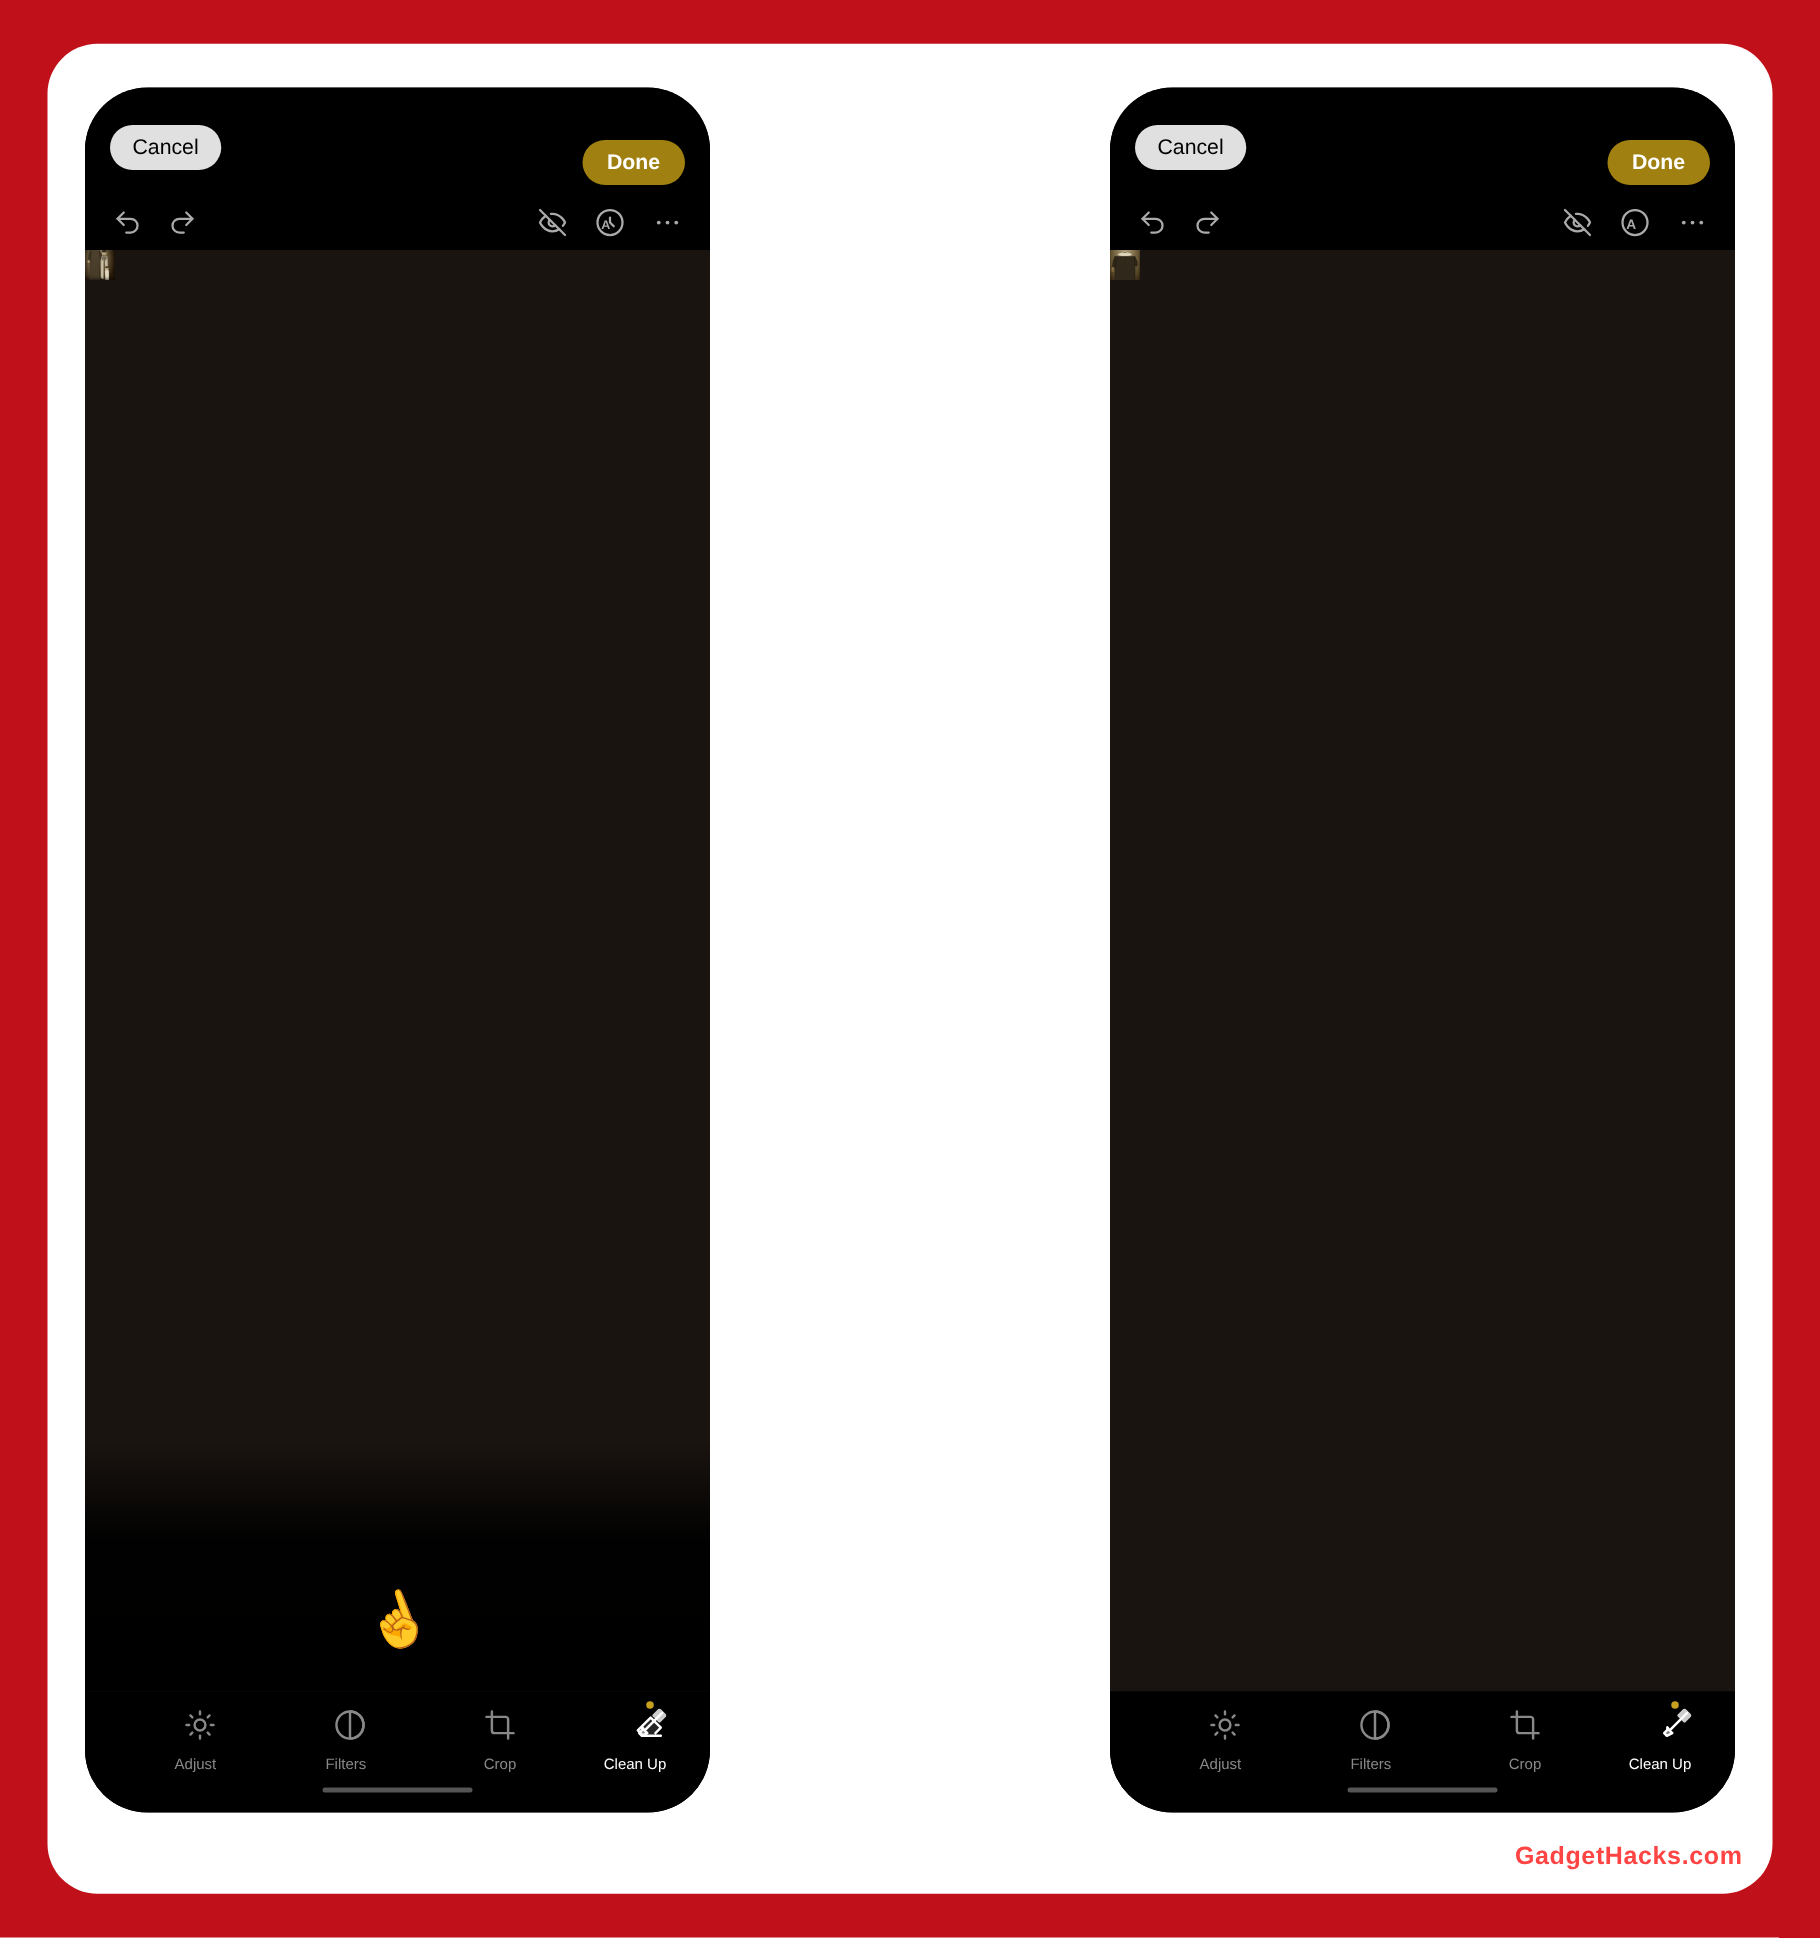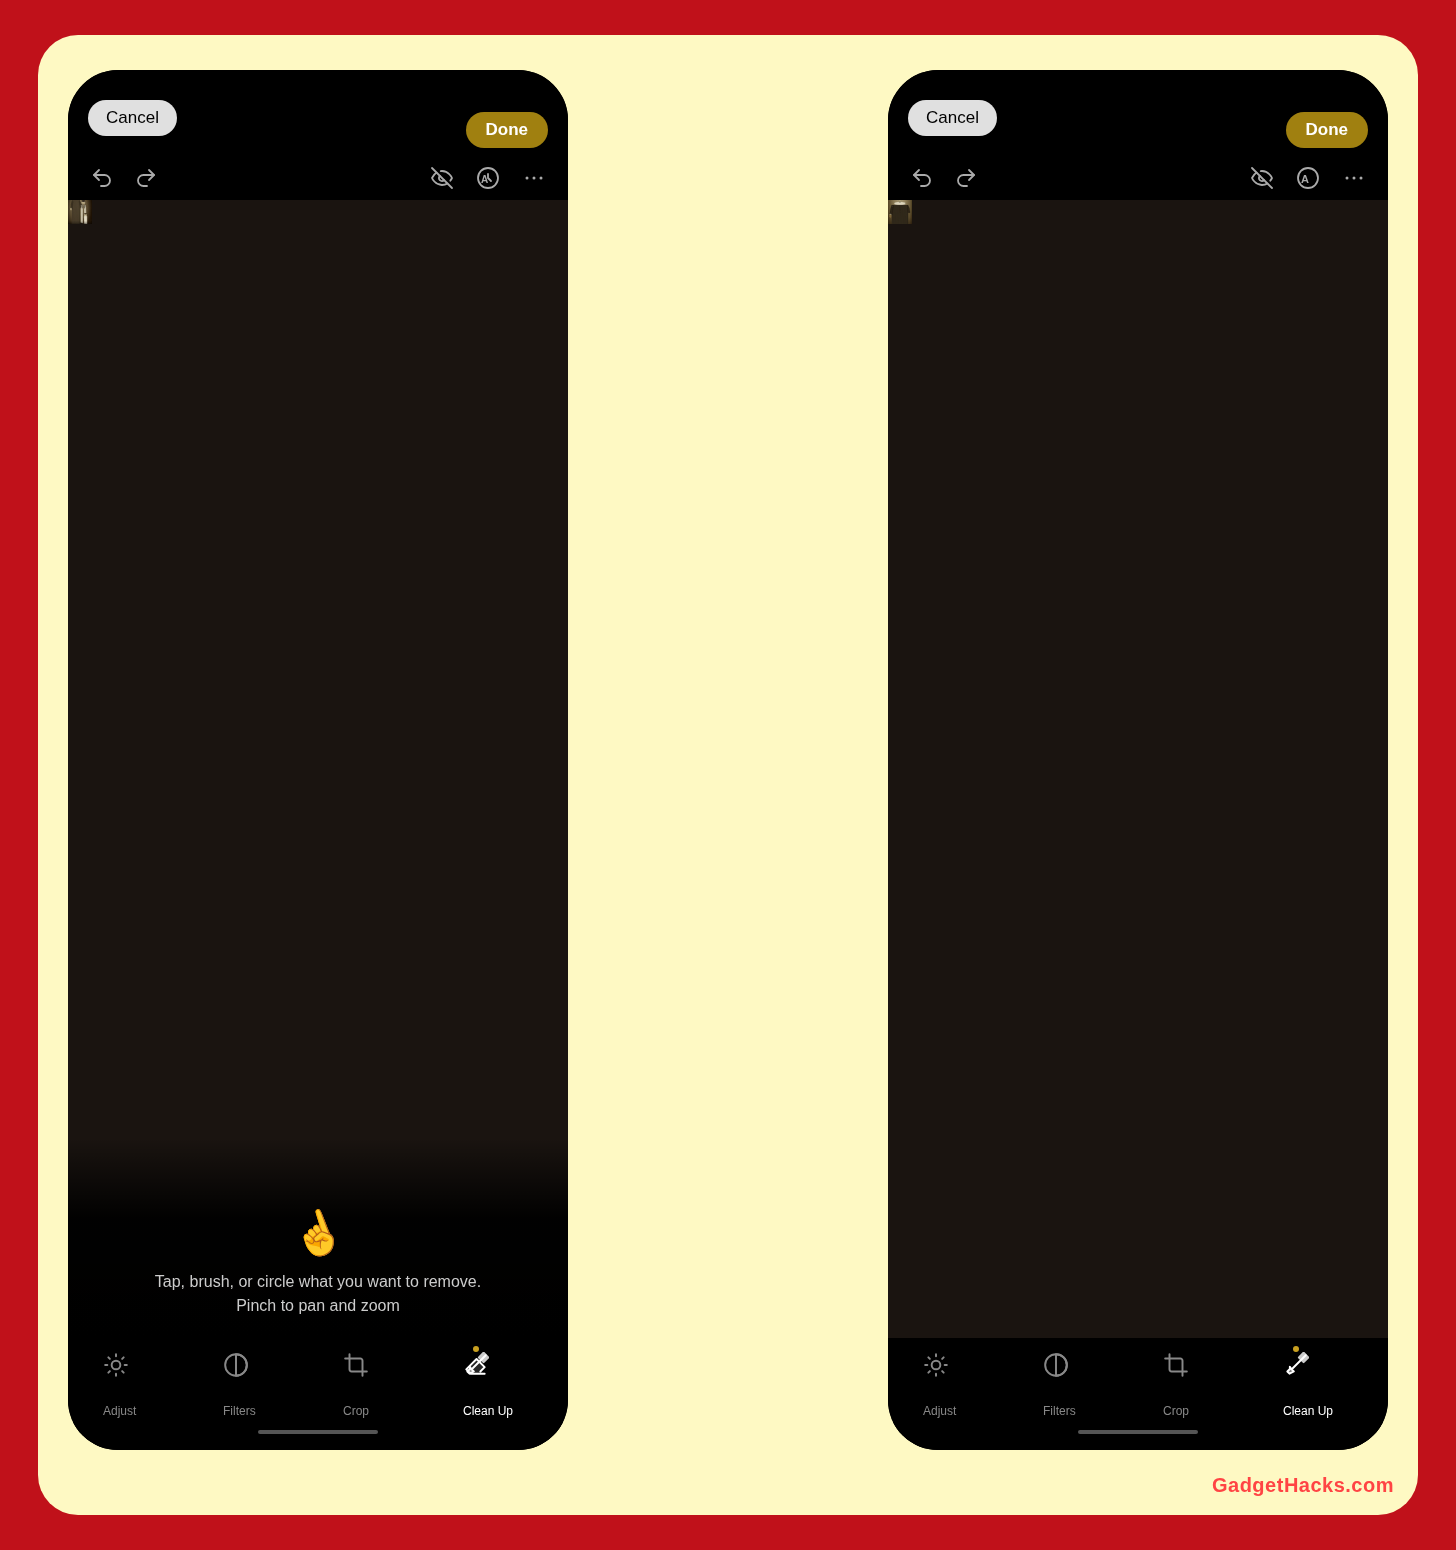--- a/index.html
+++ b/index.html
@@ -8,21 +8,21 @@
       height: 1550px;
       background: #c0111a;
       display: flex;
       align-items: center;
       justify-content: center;
       font-family: -apple-system, BlinkMacSystemFont, 'Helvetica Neue', sans-serif;
     }
     .outer-container {
       width: 1380px;
       height: 1480px;
-      background: #fef9c3;
+      background: #ffffff;
       border-radius: 40px;
       display: flex;
       align-items: center;
       justify-content: space-between;
       padding: 30px 30px 60px 30px;
       position: relative;
     }
     .phone {
       width: 500px;
       height: 1380px;
@@ -126,22 +126,22 @@
     }
     .toolbar-items {
       display: flex;
       justify-content: space-around;
       align-items: center;
       padding: 4px 10px;
     }
     .toolbar-item {
       display: flex;
       flex-direction: column;
-      align-items: flex-start;
-      gap: 20px;
+      align-items: flex-end;
+      gap: 5px;
       cursor: pointer;
       min-width: 70px;
       position: relative;
     }
     .toolbar-item.active .item-label {
       color: #fff;
       font-weight: 400;
     }
     .toolbar-item.active .item-icon {
       color: #fff;
@@ -365,24 +365,20 @@
           <linearGradient id="instrGrad" x1="0" y1="0" x2="0" y2="1">
             <stop offset="0%" stop-color="transparent"></stop>
             <stop offset="40%" stop-color="rgba(0,0,0,0.9)"></stop>
             <stop offset="100%" stop-color="rgba(0,0,0,1)"></stop>
           </linearGradient>
         </defs>
       </svg>
       
       <div class="instructions-overlay">
         <div class="hand-icon">☝</div>
-        <div class="instructions-text">
-          <span>Tap, brush, or circle what you want to remove.</span><br>
-          <span>Pinch to pan and zoom</span>
-        </div>
       </div>
     </div>
 
     <div class="bottom-toolbar">
       <div class="toolbar-items">
         <div class="toolbar-item">
           <div class="item-icon">
             <svg viewBox="0 0 24 24" style="color:#888">
                 <circle cx="12" cy="12" r="4"></circle>
                 <path d="M12 2v2M12 20v2M4.93 4.93l1.41 1.41M17.66 17.66l1.41 1.41M2 12h2M20 12h2M4.93 19.07l1.41-1.41M17.66 6.34l1.41-1.41"></path>

